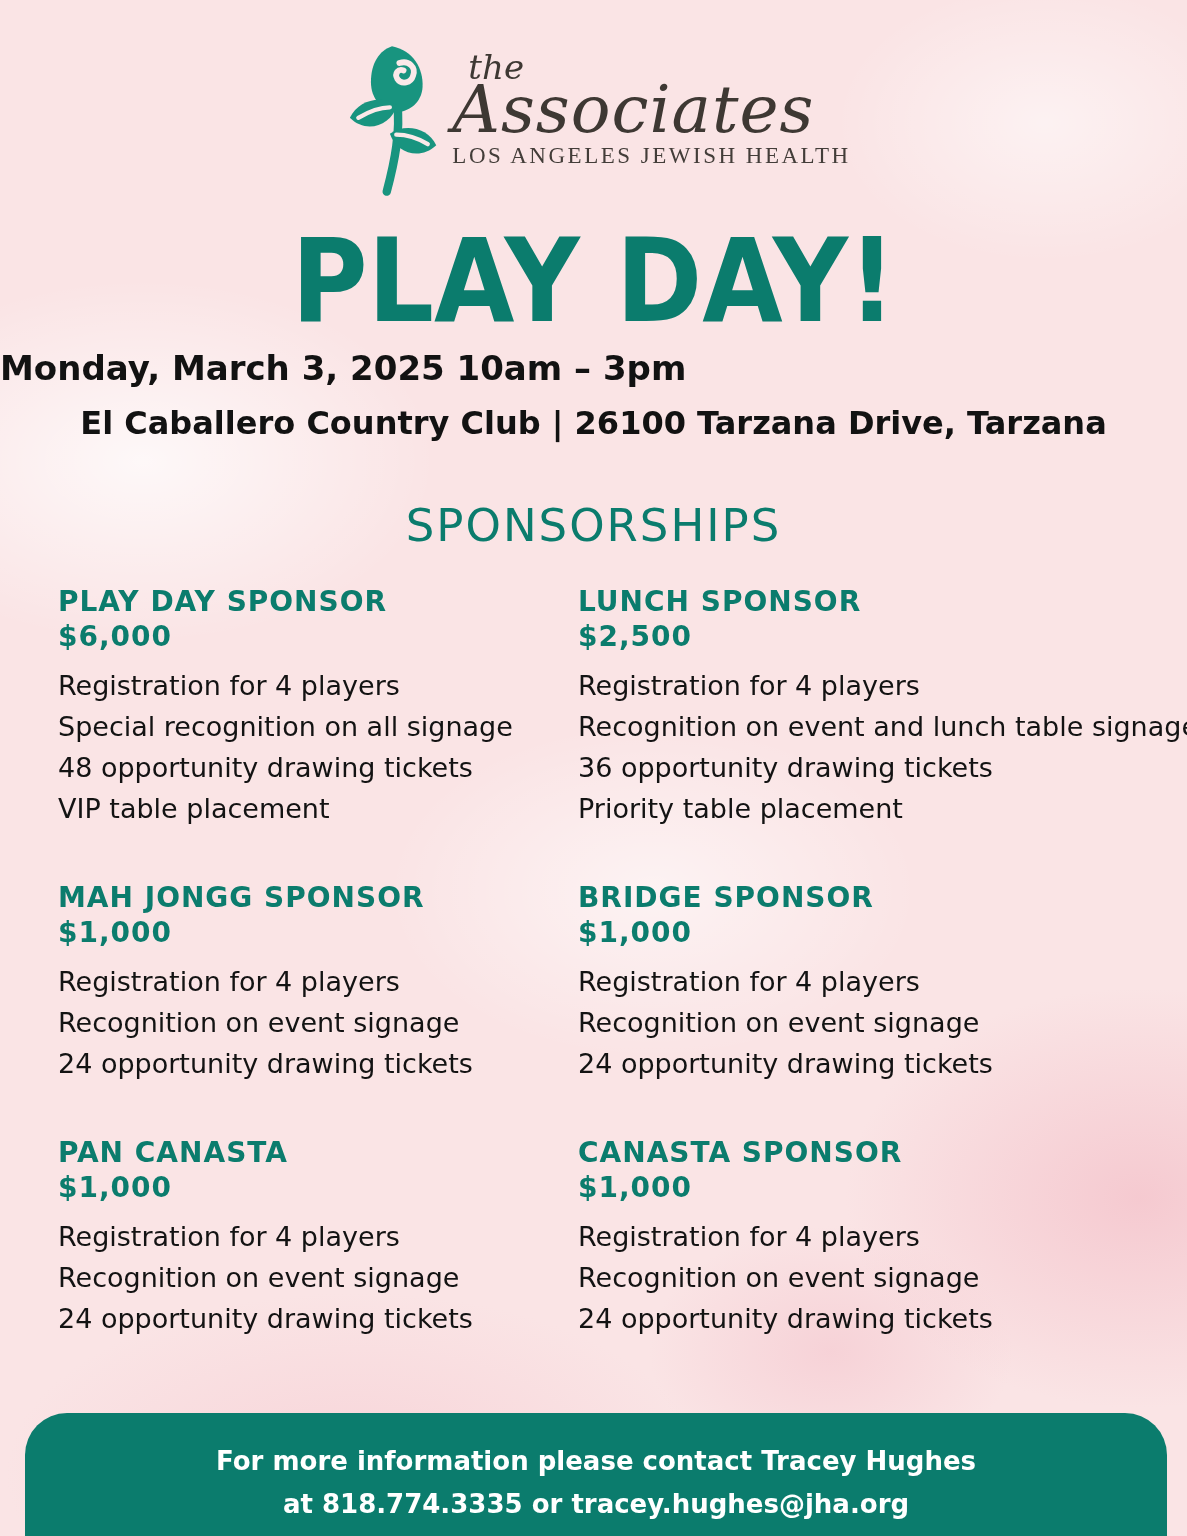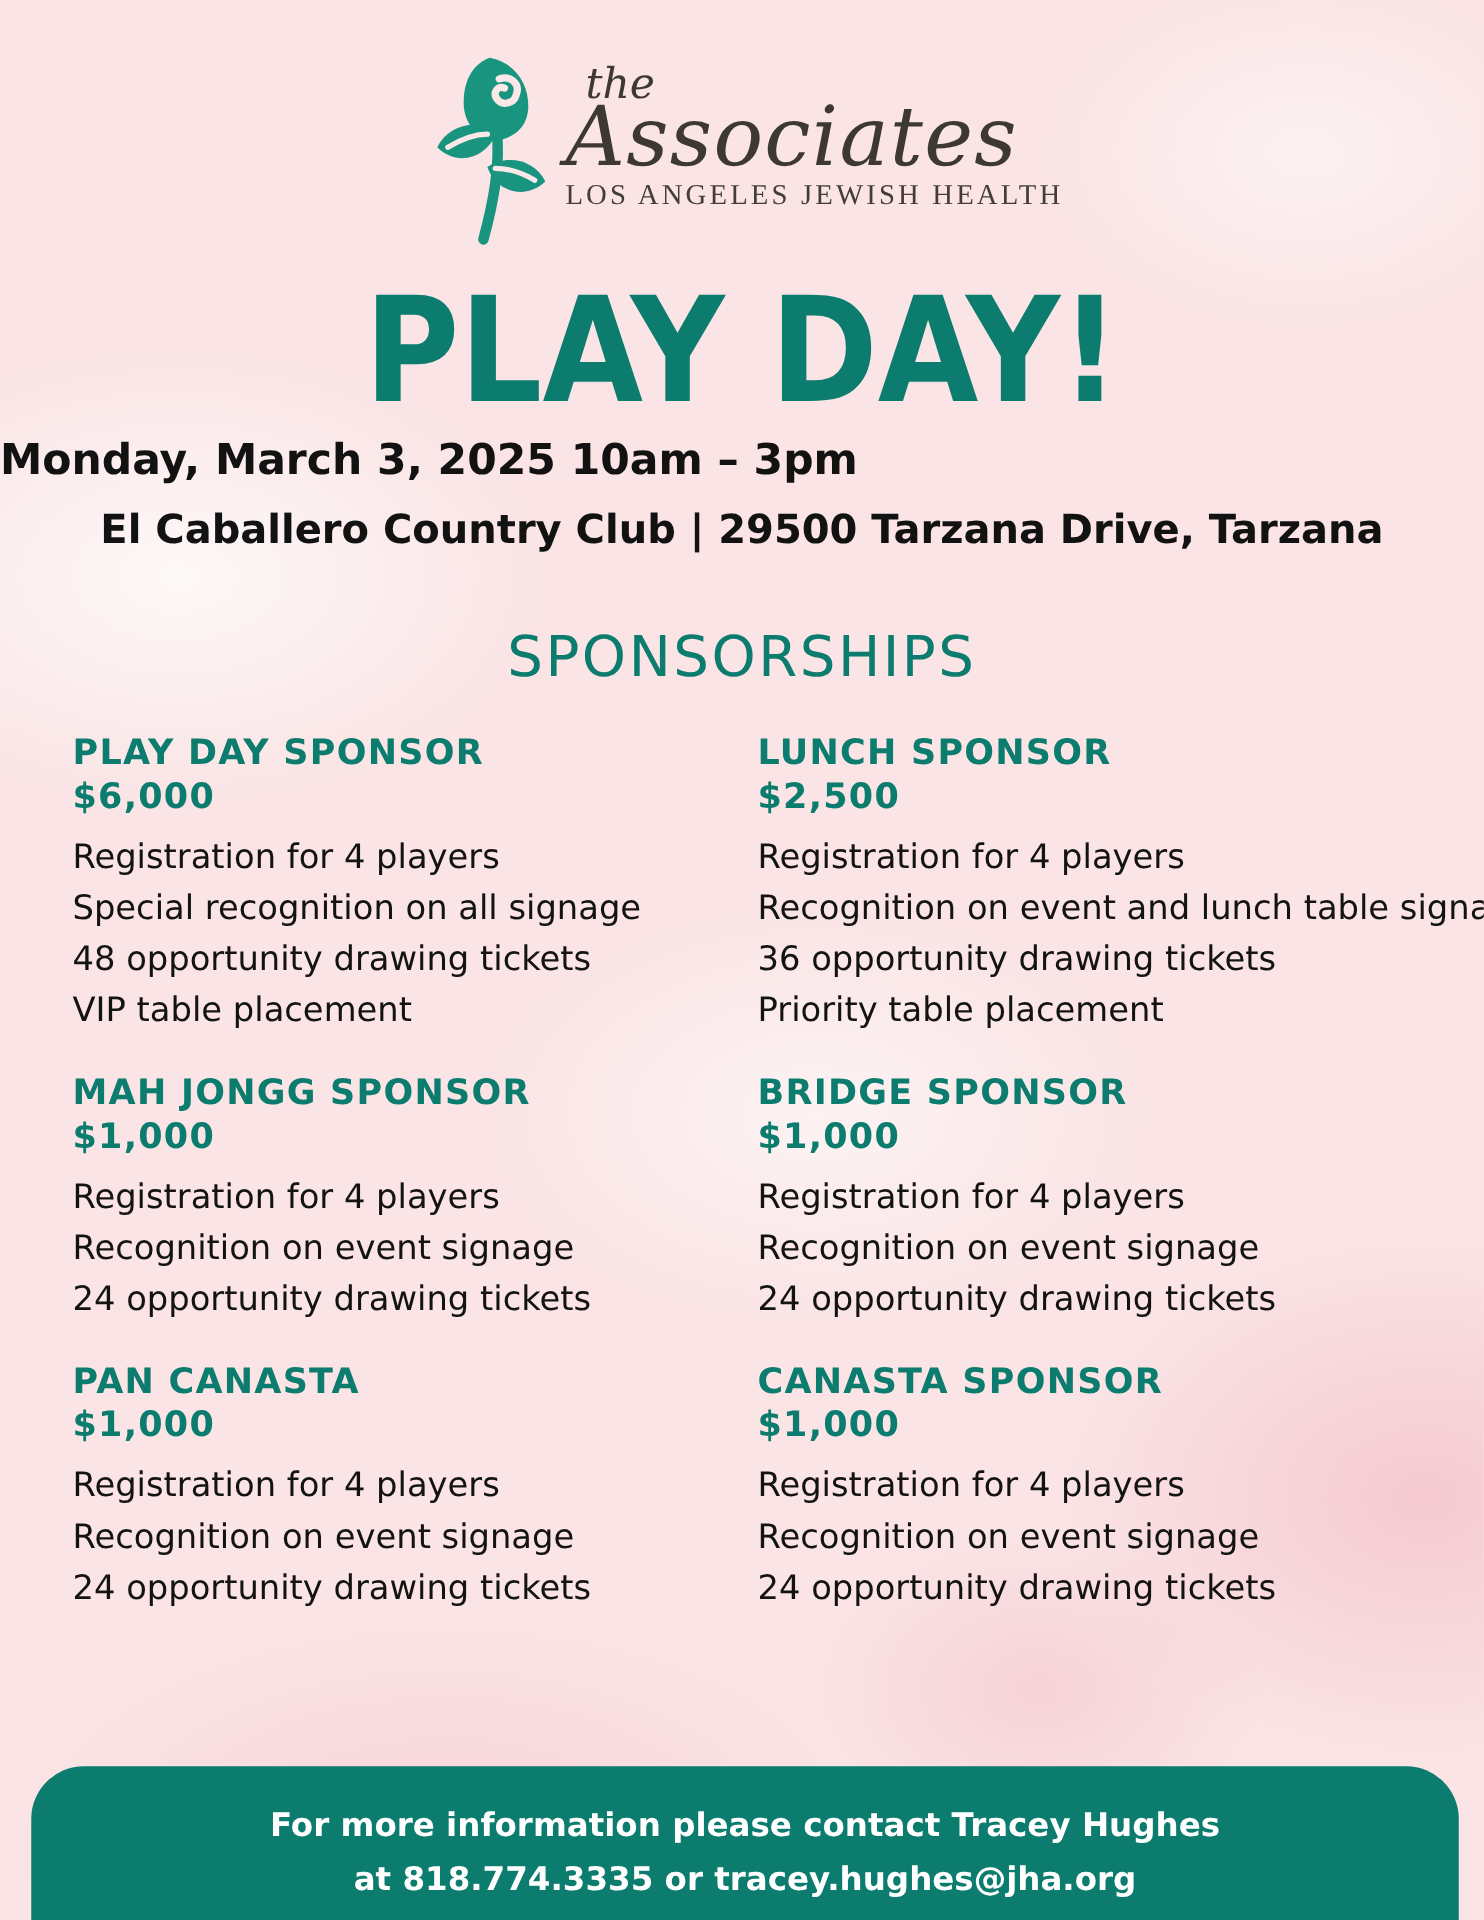--- a/index.html
+++ b/index.html
@@ -97,21 +97,20 @@
   }
 
   
   .grid {
     position: absolute;
     top: 585px; left: 58px; right: 36px;
     display: grid;
     grid-template-columns: 520px 1fr;
     grid-row-gap: 52px;
     grid-column-gap: 0px;
-    gap: 28px;
   }
   .sponsor h3 {
     margin: 0 0 2px 0;
     font-size: 28px;
     font-weight: bold;
     letter-spacing: 1px;
     color: #0b7c6d;
   }
   .sponsor .price {
     font-size: 28px;
@@ -172,21 +171,21 @@
     </svg>
     <div class="logo-text">
       <span class="logo-the">the</span>
       <span class="logo-name">Associates</span>
       <span class="logo-subtitle">LOS ANGELES JEWISH HEALTH</span>
     </div>
   </header>
 
   <h1 class="title">PLAY DAY!</h1>
   <p class="datetime">Monday, March 3, 2025 10am – 3pm</p>
-  <p class="location">El Caballero Country Club  | 29500 Tarzana Drive, Tarzana</p>
+  <p class="location">El Caballero Country Club  | 26100 Tarzana Drive, Tarzana</p>
   <h2 class="section-title">SPONSORSHIPS</h2>
 
   <section class="grid">
 
     <article class="sponsor">
       <h3>PLAY DAY SPONSOR</h3>
       <div class="price">$6,000</div>
       <ul>
         <li>Registration for 4 players</li>
         <li>Special recognition on all signage</li>

